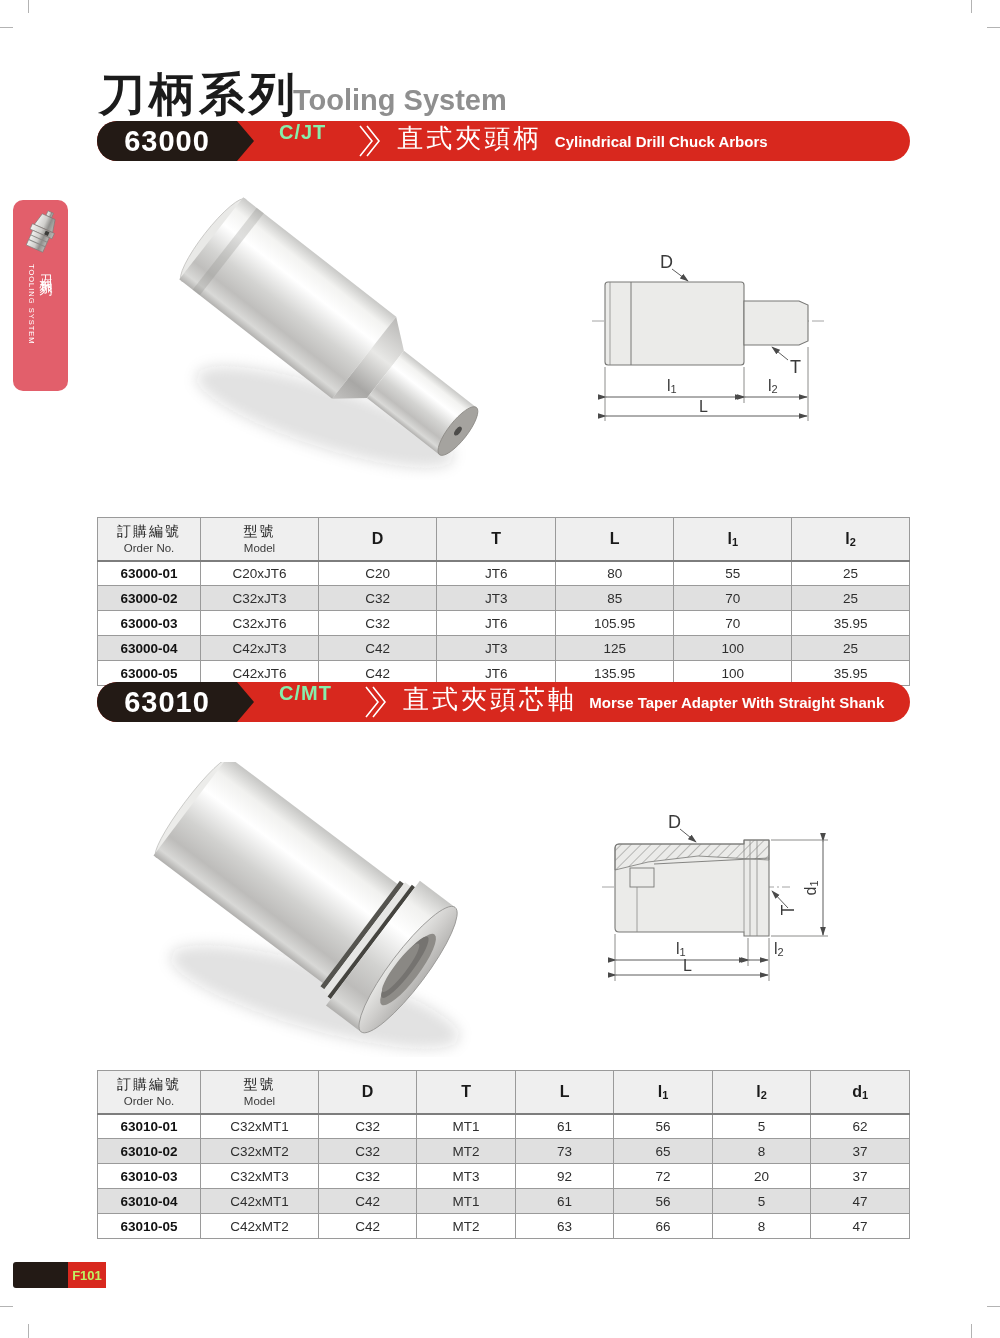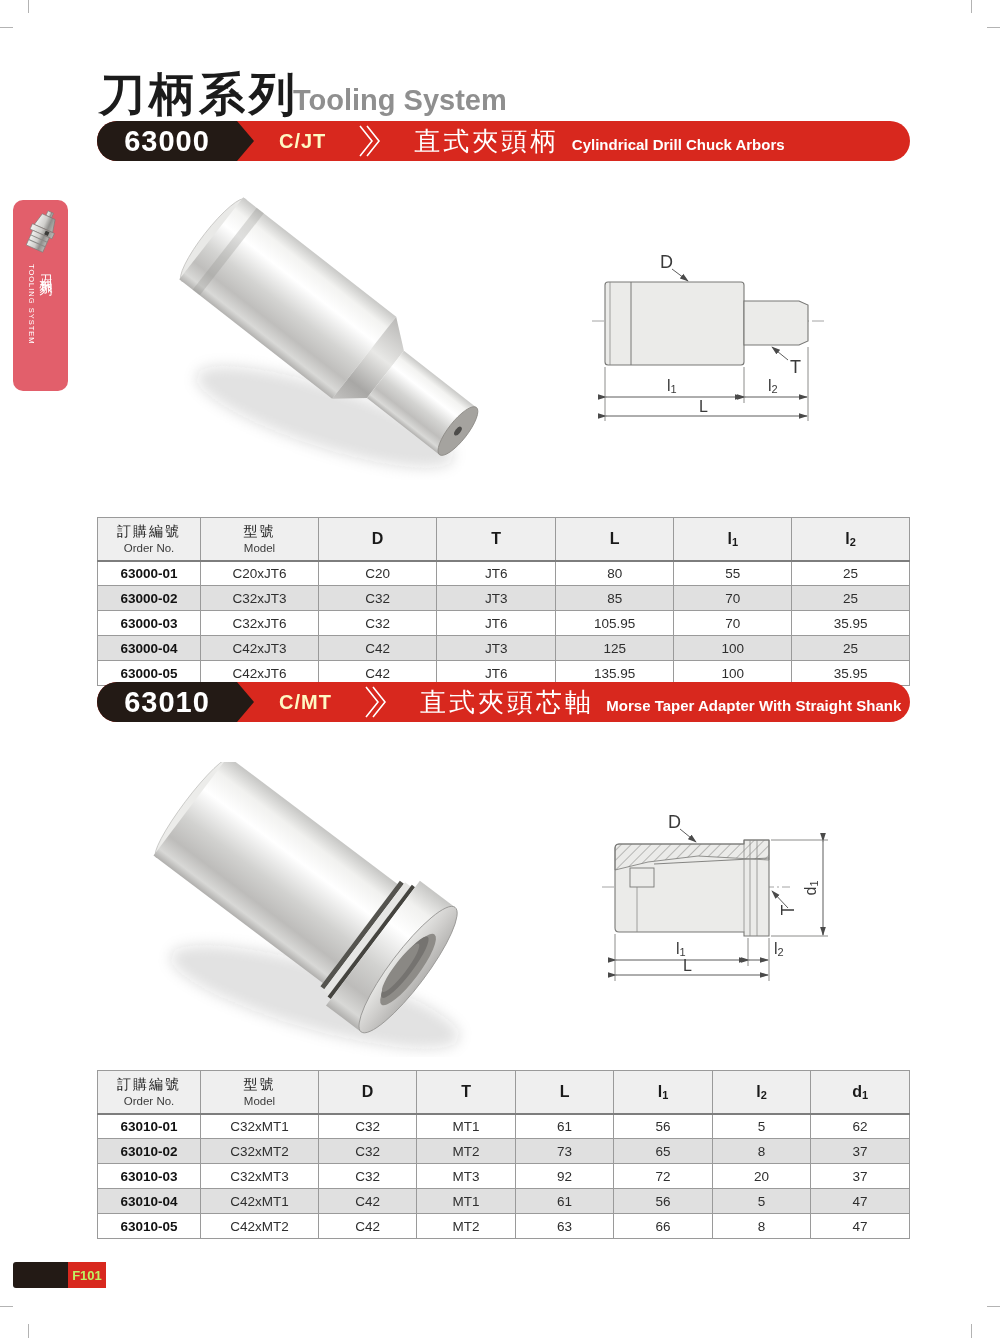--- a/index.html
+++ b/index.html
@@ -8,29 +8,29 @@
 
   
   .crop { position:absolute; background:#b3b3b3; }
 
   
   .main-title-cjk { position:absolute; left:99px; top:64px; font-size:46px; font-weight:bold; color:#1b1b1b; letter-spacing:4px; }
   .main-title-en  { position:absolute; left:293px; top:84px; font-size:29px; font-weight:bold; color:#8f8f8f; }
 
   
   .banner { position:absolute; left:97px; width:813px; height:40px; background:#d8281e;
-            border-radius:20px; display:flex; align-items:center; overflow:hidden; }
+            border-radius:20px; display:flex; overflow:hidden; }
   .banner-code-block { position:relative; width:140px; height:40px; flex:0 0 140px; background:#231a15;
             border-radius:8px 0 0 8px; display:flex; align-items:center; justify-content:center; }
   .banner-code-block::after { content:""; position:absolute; left:140px; top:0;
             border-top:20px solid transparent; border-bottom:20px solid transparent; border-left:17px solid #231a15; }
   .banner-code { color:#ffffff; font-size:29px; font-weight:bold; letter-spacing:1px; }
-  .banner-shank { color:#fef9c3; font-size:20px; font-weight:bold; margin-left:42px; letter-spacing:1px; }
+  .banner-shank { color:#86efac; font-size:20px; font-weight:bold; margin-left:42px; letter-spacing:1px; }
   .banner-chevron { margin-left:32px; display:flex; align-items:center; }
-  .banner-title { margin-left:30px; white-space:nowrap; }
+  .banner-title { margin-left:13px; white-space:nowrap; }
   .banner-title .cjk { color:#ffffff; font-size:26px; font-weight:500; letter-spacing:3px; }
   .banner-title .en  { color:#ffffff; font-size:15px; font-weight:bold; margin-left:8px; }
 
   
   .side-tab { position:absolute; left:13px; top:200px; width:55px; height:191px; background:#e25f6b;
             border-radius:10px; display:flex; flex-direction:column; align-items:center; }
   .side-tab-text { display:flex; flex-direction:row; align-items:flex-start; margin-top:4px; }
   .v-en  { writing-mode:vertical-rl; font-size:7.5px; color:#ffffff; letter-spacing:1px; margin-right:1px; }
   .v-cjk { writing-mode:vertical-rl; font-size:13px; color:#ffffff; letter-spacing:3px; font-weight:500; }
 

